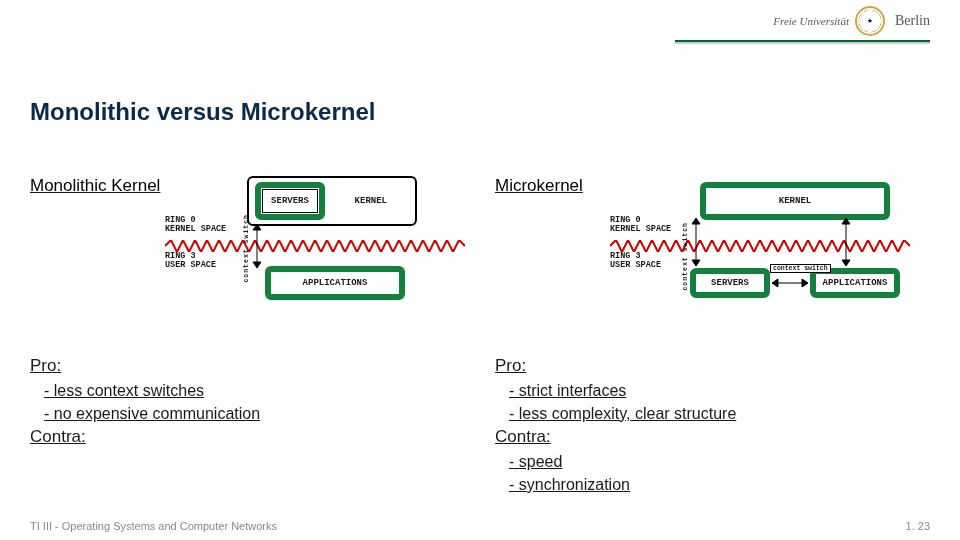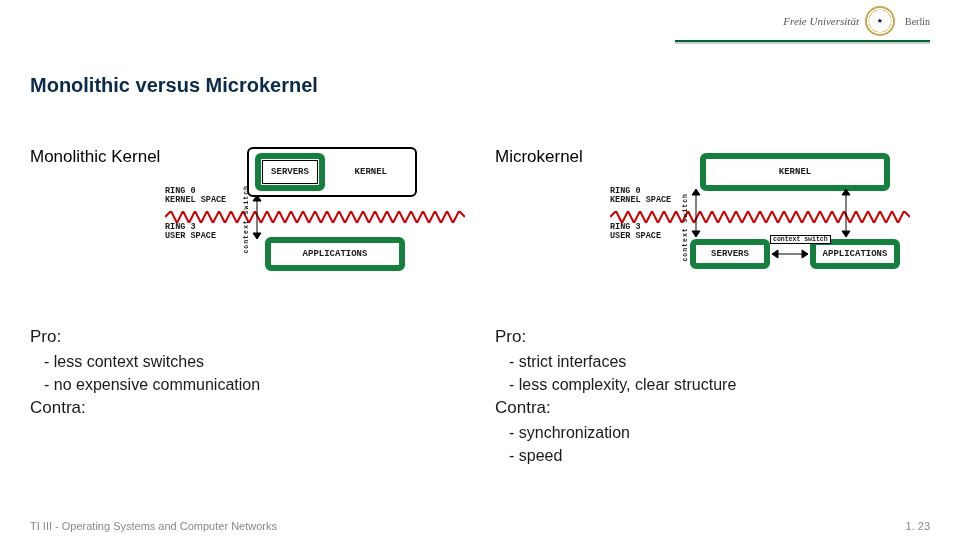--- a/index.html
+++ b/index.html
@@ -2,24 +2,24 @@
 <html><head>
 <meta charset="utf-8">
 <style>
   * { box-sizing: border-box; margin: 0; padding: 0; }
   html, body { width: 960px; height: 540px; font-family: Arial, Helvetica, sans-serif; background: #fff; color: #1a1a1a; }
   .page { position: relative; width: 960px; height: 540px; padding: 29px 30px 0 30px; }
   .header-bar { position: absolute; top: 40px; right: 30px; width: 255px; height: 2px; background: #006633; }
   .header-bar2 { position: absolute; top: 42px; right: 30px; width: 255px; height: 2px; background: #cccccc; }
   .logo-wrap { position: absolute; top: 6px; right: 30px; display: flex; align-items: center; gap: 6px; font-family: Georgia, 'Times New Roman', serif; }
   .logo-text-left { font-style: italic; font-size: 11px; color: #555; }
-  .logo-text-right { font-size: 10px; color: #555; margin-left: 4px; font-family: Liberation Serif, serif; }
+  .logo-text-right { font-size: 14px; color: #555; margin-left: 4px; font-family: Liberation Serif, serif; }
   .logo-seal { width: 30px; height: 30px; border-radius: 50%; border: 2px solid #c9a74f; background: radial-gradient(circle at 50% 50%, #fff 58%, #c9a74f 60%, #fff 64%); display: flex; align-items: center; justify-content: center; font-size: 7px; color: #003; }
-  .title { margin-top: 45px; font-size: 20px; font-weight: bold; color: #0a2a4a; }
-  .columns { display: flex; margin-top: 50px; gap: 30px; }
+  .title { margin-top: 69px; font-size: 24px; font-weight: bold; color: #0a2a4a; }
+  .columns { display: flex; margin-top: 50px; gap: 30px; text-decoration: underline; }
   .col { flex: 1; }
   .col-head { font-size: 17px; font-weight: normal; color: #000; margin-bottom: 0; }
   .diagram { width: 300px; height: 150px; margin-top: -22px; margin-left: auto; margin-right: 0; font-family: 'Courier New', monospace; font-size: 9px; font-weight: bold; position: relative; }
   .diagram-right { margin-right: 20px; }
   .ring-label { position: absolute; left: 0; font-size: 8.5px; line-height: 1.1; }
   .ringlabel0 { top: 42px; }
   .ringlabel3 { top: 78px; }
   .kbox { position: absolute; border: 6px solid #15803d; background: #fff; text-align: center; display: flex; align-items: center; justify-content: center; }
   .mono-servers { left: 90px; top: 8px; width: 70px; height: 38px; border-radius: 6px; }
   .inner-servers { border: 1px solid #000; width: 56px; height: 24px; display:flex; align-items:center; justify-content:center; }
@@ -141,22 +141,22 @@
               <path d="M2 5 L8 1 L8 9 Z M38 5 L32 1 L32 9 Z M8 5 L32 5" stroke="#000" fill="#000" stroke-width="1"></path>
             </svg>
         </div>
       </div>
 
       <div class="procon">
         <div class="pc-head">Pro:</div>
         <div class="pc-item">- strict interfaces</div>
         <div class="pc-item">- less complexity, clear structure</div>
         <div class="pc-head">Contra:</div>
+        <div class="pc-item">- speed</div>
         <div class="pc-item">- synchronization</div>
-        <div class="pc-item">- speed</div>
       </div>
     </div>
 
   </div>
 
   <div class="footer">
     <span>TI III - Operating Systems and Computer Networks</span>
     <span>1. 23</span>
   </div>
 </div>

